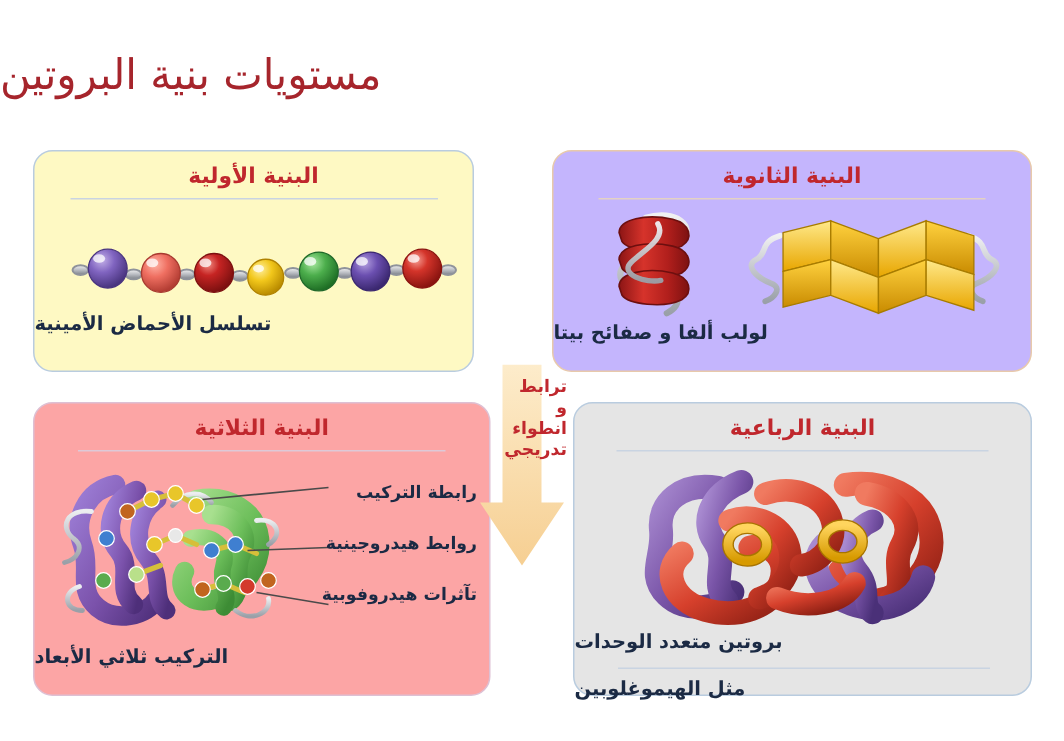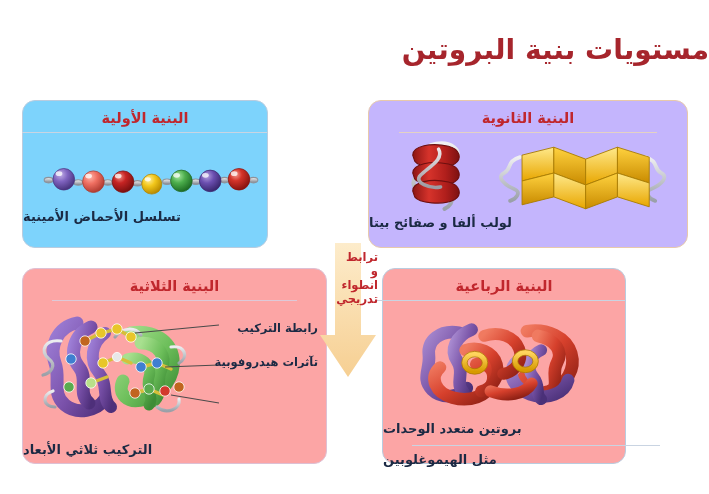--- a/index.html
+++ b/index.html
@@ -13,24 +13,24 @@
     font-family: "DejaVu Sans", "Liberation Sans", sans-serif;
     overflow: hidden;
     position: relative;
   }
 
   #page-title {
     position: absolute;
     top: 33px;
     left: 0;
     width: 709px;
-    text-align: right;
+    text-align: left;
     color: #a6252c;
     font-size: 28px;
-    font-weight: bold;
+    font-weight: normal;
     letter-spacing: 0px;
     direction: rtl;
   }
 
   .panel {
     position: absolute;
     border-radius: 13px;
     box-sizing: border-box;
     direction: rtl;
   }
@@ -52,22 +52,22 @@
   .caption {
     text-align: left;
     color: #1b2a44;
     font-size: 13px;
     font-weight: bold;
     direction: rtl;
   }
 
   
   #panel-primary {
-    left: 22px; top: 100px; width: 246px; height: 148px;
-    background: #7dd3fc;
+    left: 22px; top: 100px; width: 294px; height: 148px;
+    background: #fef9c3;
     border: 1px solid #b9ccdf;
   }
   #panel-primary .divider { width: 245px; }
   #primary-art {
     position: absolute; left: 0; top: 52px; width: 100%; height: 55px;
   }
   #primary-caption { position: absolute; left:0; top: 108px; width: 100%; }
 
   
   #panel-secondary {
@@ -92,26 +92,26 @@
     position: absolute; left: 8px; top: 38px; width: 190px; height: 120px;
   }
   #tertiary-labels {
     position: absolute; right: 8px; top: 42px; width: 150px;
   }
   .tlabel {
     color: #1b2a44; font-size: 11.5px; font-weight: bold;
     text-align: right; height: 34px; line-height: 34px;
     white-space: nowrap; direction: rtl;
   }
-  #tertiary-caption { position: absolute; left:0; top: 162px; width:100%;margin-top:11px; }
+  #tertiary-caption { position: absolute; left:0; top: 162px; width:100%; }
 
   
   #panel-quaternary {
-    left: 382px; top: 268px; width: 244px; height: 196px;
-    background: #fca5a5;
+    left: 382px; top: 268px; width: 306px; height: 196px;
+    background: #e5e5e5;
     border: 1px solid #b9ccdf;
   }
   #panel-quaternary .divider { width: 248px; }
   #quaternary-art {
     position: absolute; left: 0; top: 34px; width: 100%; height: 118px;
   }
   #quaternary-caption-1 { position: absolute; left:0; top: 152px; width:100%; }
   #quaternary-divider-2 {
     position: absolute; left: 29px; top: 176px;
     width: 248px; height: 1px; background: #c9d4e2;
@@ -347,20 +347,21 @@
 
     <g stroke="#4a4a4a" stroke-width="1.1">
       <line x1="104" y1="26" x2="188" y2="18"></line>
       <line x1="134" y1="60" x2="188" y2="58"></line>
       <line x1="140" y1="88" x2="188" y2="96"></line>
     </g>
   </svg>
 
   <div id="tertiary-labels">
     <div class="tlabel">رابطة التركيب</div>
+    <div class="tlabel">روابط هيدروجينية</div>
     <div class="tlabel">تآثرات هيدروفوبية</div>
   </div>
 
   <div class="caption" id="tertiary-caption">التركيب ثلاثي الأبعاد</div>
 </div>
 
 <div class="panel" id="panel-quaternary">
   <div class="panel-title">البنية الرباعية</div>
   <div class="divider"></div>
 

